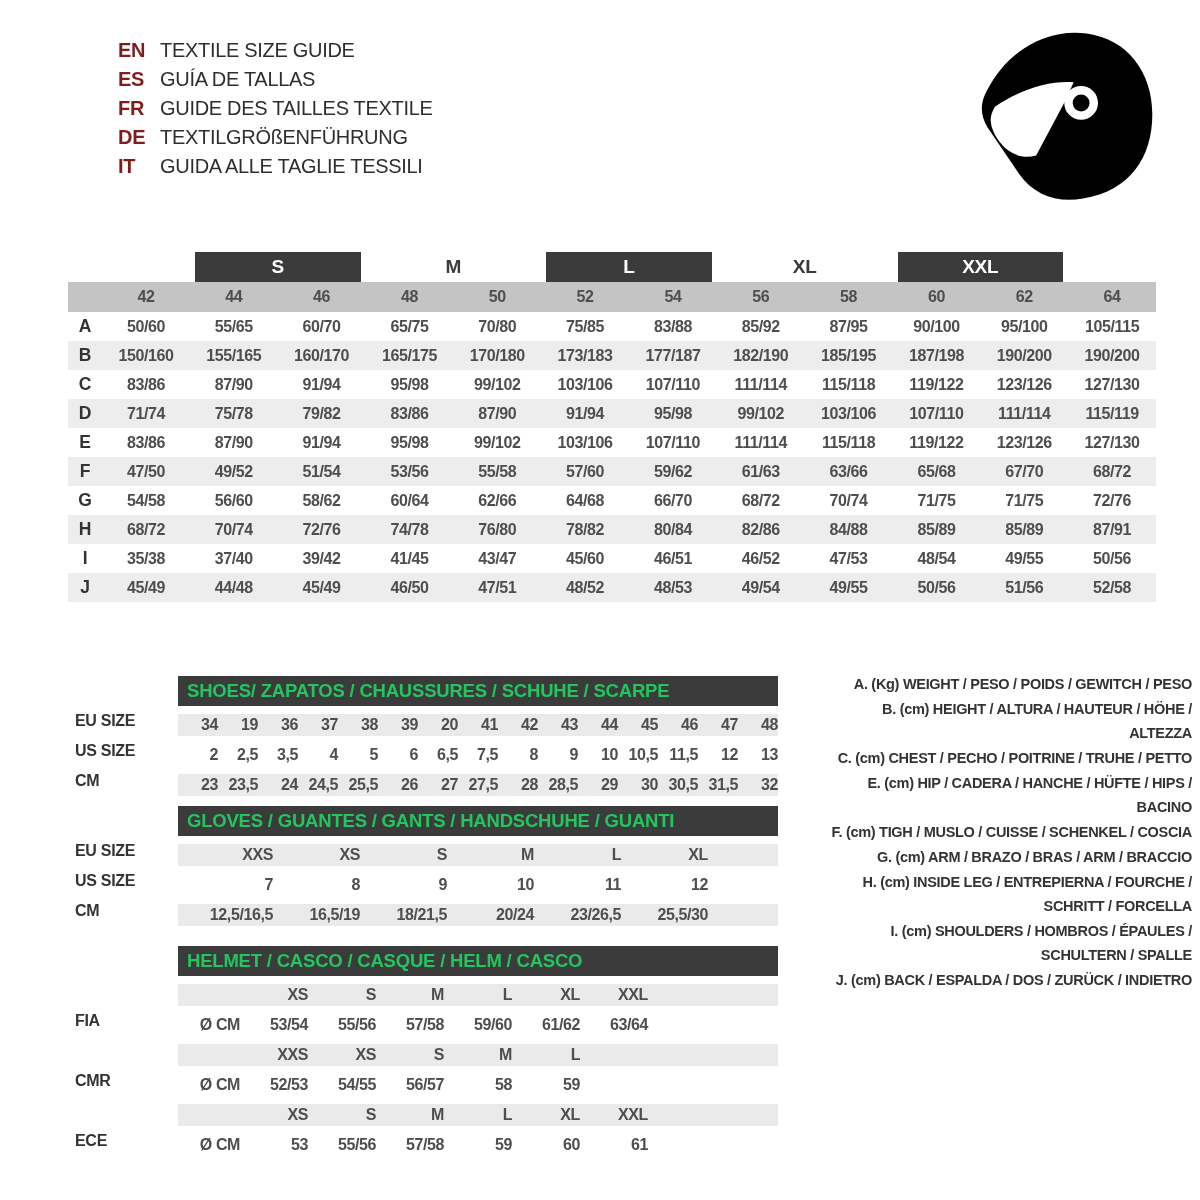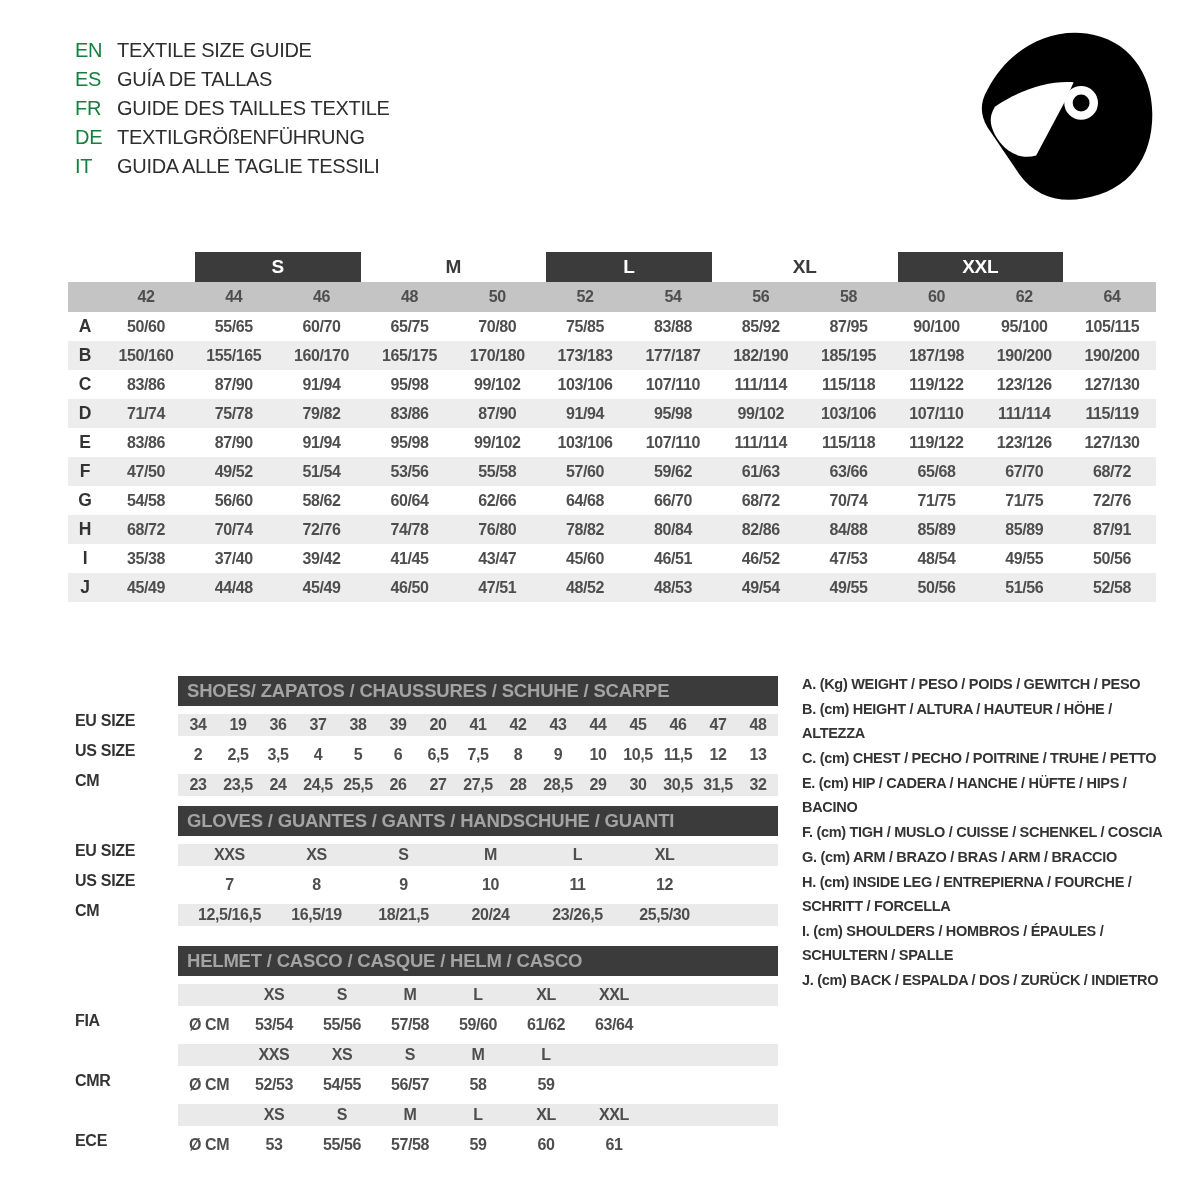--- a/index.html
+++ b/index.html
@@ -2,21 +2,21 @@
 <html><head>
 <meta charset="utf-8">
 <style>
   html,body{margin:0;padding:0;background:#fff;}
   body{width:1200px;height:1200px;position:relative;overflow:hidden;
        font-family:"Liberation Sans","DejaVu Sans",sans-serif;color:#3a3a3a;}
 
   
   .lang-header{position:absolute;left:75px;top:36px;}
   .lang-row{display:flex;height:29px;align-items:center;}
-  .lang-code{width:42px;font-weight:normal;font-size:20px;letter-spacing:-0.3px;color:#15803d;}
+  .lang-code{width:42px;font-weight:bold;font-size:20px;letter-spacing:-0.3px;color:#7f1d1d;margin-left:43px;}
   .lang-title{font-weight:normal;font-size:20px;letter-spacing:-0.3px;color:#2e2e2e;white-space:nowrap;}
 
   
   .helmet-icon{position:absolute;left:972px;top:28px;width:192px;height:178px;}
 
   
   .main-table{position:absolute;left:68px;top:252px;width:1088px;}
   .trow{display:grid;grid-template-columns:34px repeat(12,1fr);height:29px;align-items:center;text-align:center;}
   .bars{height:30px;}
   .sizebar{height:30px;display:flex;align-items:center;justify-content:center;
@@ -29,34 +29,34 @@
   .rlab{font-weight:bold;font-size:17.5px;color:#333;letter-spacing:-0.3px;}
   .cells{display:contents;}
   .cells span{font-weight:bold;font-size:16px;color:#4e4e4e;letter-spacing:-0.4px;white-space:nowrap;}
   .tbody .trow:nth-child(even){background:#ededed;}
 
   
   .section{position:absolute;left:75px;}
   .sec-row{display:flex;height:30px;}
   .sec-label{width:103px;display:flex;align-items:center;font-weight:bold;
              font-size:16px;letter-spacing:-0.3px;color:#333;}
-  .sec-title{width:600px;height:30px;background:#3b3b3b;color:#a3a3a3;font-weight:bold;
+  .sec-title{width:600px;height:30px;background:#3b3b3b;color:#22c55e;font-weight:bold;
              font-size:18.5px;letter-spacing:-0.2px;display:flex;align-items:center;
              padding-left:9px;box-sizing:border-box;margin-bottom:4px;}
-  .vals{width:600px;display:grid;align-items:center;text-align:center;
+  .vals{width:600px;display:grid;align-items:center;text-align:right;
         font-weight:bold;font-size:16px;color:#4e4e4e;letter-spacing:-0.4px;box-sizing:border-box;margin-top:8px;}
   .vals span{white-space:nowrap;}
   .gray{background:#eaeaea;}
   .shoes-vals{grid-template-columns:repeat(15,1fr);}
   .gloves-vals{grid-template-columns:repeat(6,87px) 1fr;padding-left:8px;}
   .helm-vals{grid-template-columns:62px repeat(6,68px) 1fr;}
   .ocm{font-weight:bold;color:#4e4e4e;}
 
   
-  .legend{position:absolute;left:802px;top:672px;width:368px;}
+  .legend{position:absolute;left:824px;top:672px;width:368px;text-align:right;}
   .legend-item{margin-bottom:1px;}
   .legend-item span{display:block;font-weight:bold;font-size:14.5px;line-height:24px;
                     letter-spacing:-0.3px;color:#333;}
 </style>
 </head>
 <body>
 
 <div class="lang-header">
   <div class="lang-row">
     <span class="lang-code">EN</span>

